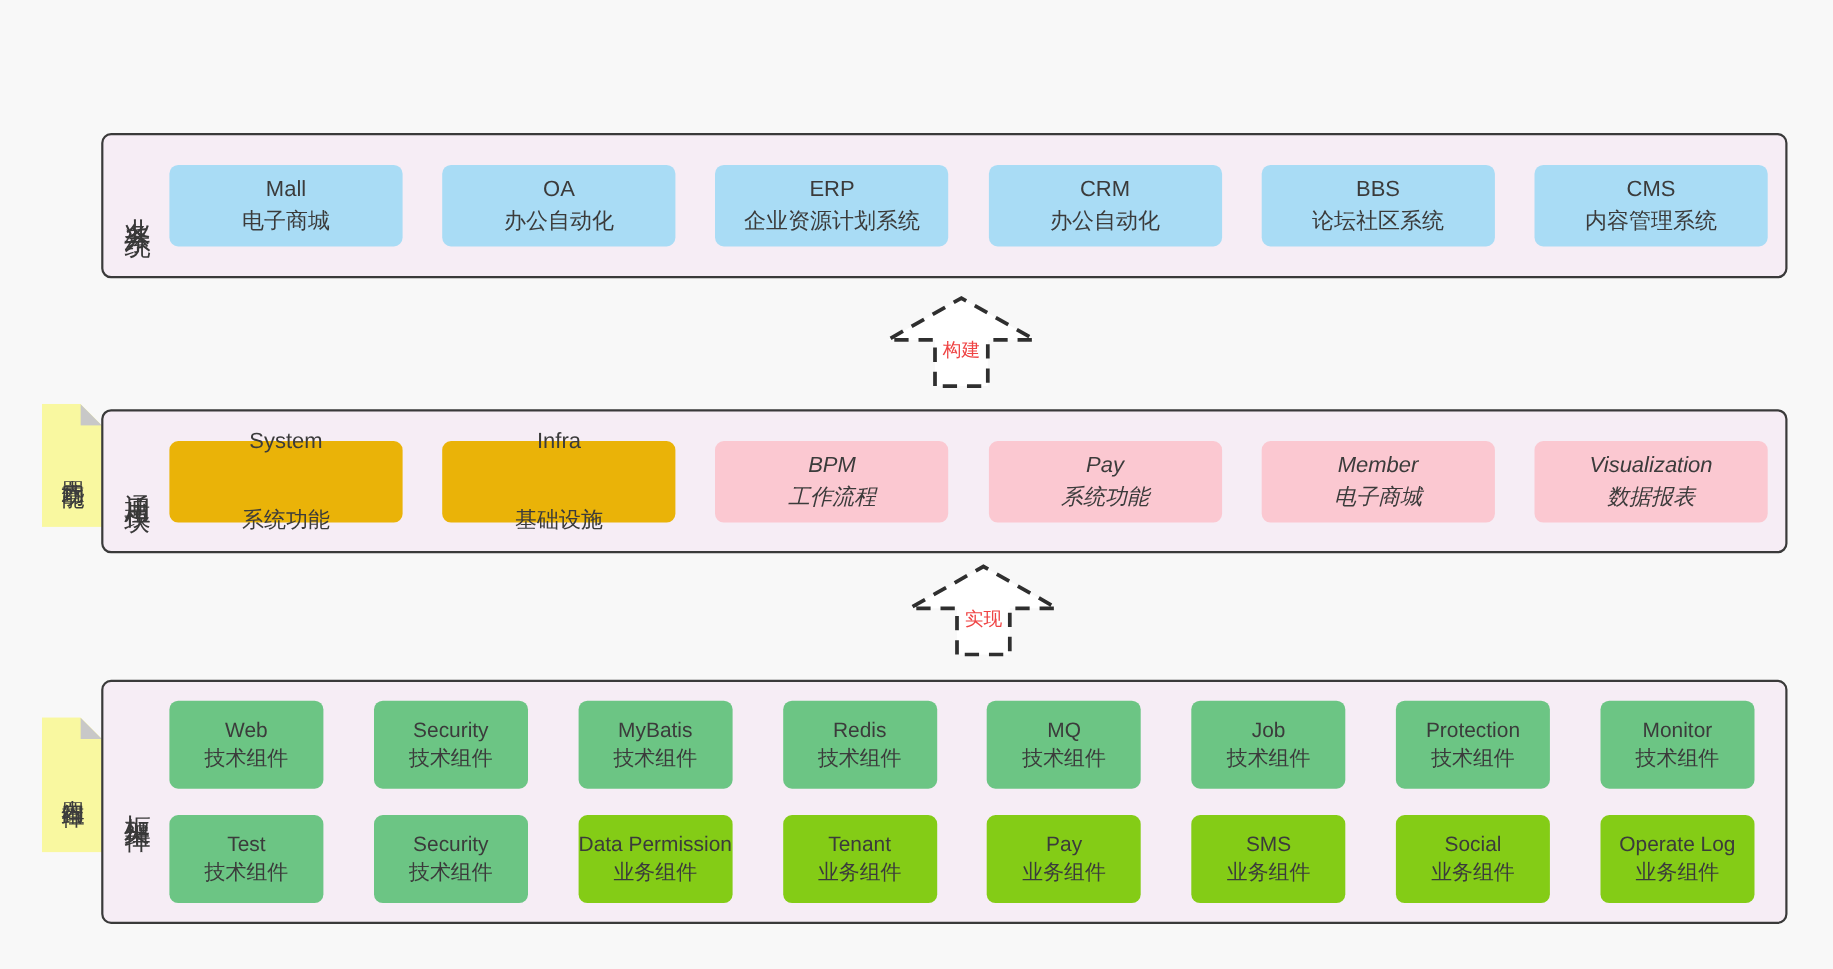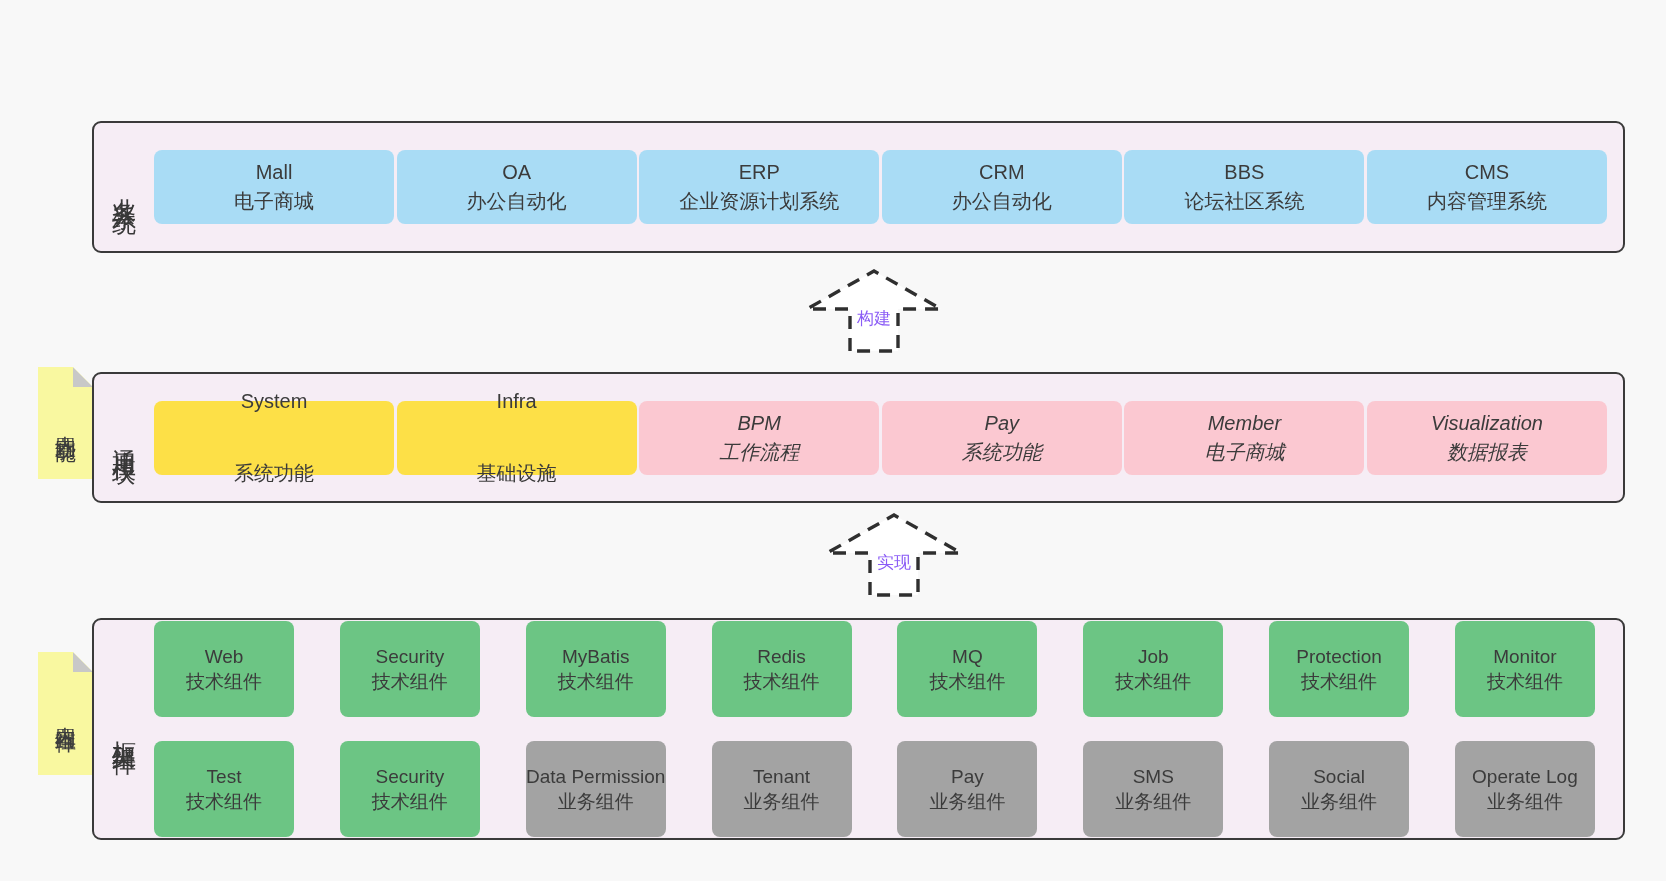--- a/index.html
+++ b/index.html
@@ -62,45 +62,45 @@
 
   .box {
     display:flex;
     flex-direction:column;
     align-items:center;
     justify-content:center;
     text-align:center;
     border-radius:8px;
     color:#3b3b3b;
   }
-  .box6 { width:240px; height:74px; }
+  .box6 { width:212px; height:74px; }
   .box6 .en, .box6 .zh { font-size:20px; line-height:29px; }
-  .box8 { width:140px; height:96px; }
+  .box8 { width:140px; height:80px; }
   .box8 .en, .box8 .zh { font-size:19px; line-height:25px; }
 
   .c-blue   { background:#a9dcf5; }
-  .c-red    { background:#fde047;gap:43px; }
+  .c-red    { background:#eab308;gap:43px; }
   .c-pink   { background:#fbc8d1;font-style:italic; }
   .c-green  { background:#6cc584; }
-  .c-lgreen { background:#a3a3a3; }
+  .c-lgreen { background:#84cc16; }
 
   
   .arrow { position:absolute; width:146px; height:88px; z-index:1; }
   .arrow svg { display:block; }
   #arrow-build     { left:801px; top:266px; }
   #arrow-implement { left:821px; top:510px;text-align:center; }
   .arrow-label {
     position:absolute;
     left:50%;
     top:41px;
     transform:translateX(-50%);
     background:#ffffff;
     padding:0 3px;
     font-size:17px;
-    color:#8b5cf6;
+    color:#ef4444;
     white-space:nowrap;
   }
 
   
   .note {
     position:absolute;
     left:38px;
     width:55px;
     background:#f9f8a0;
     clip-path:polygon(0 0, calc(100% - 20px) 0, 100% 20px, 100% 100%, 0 100%);

